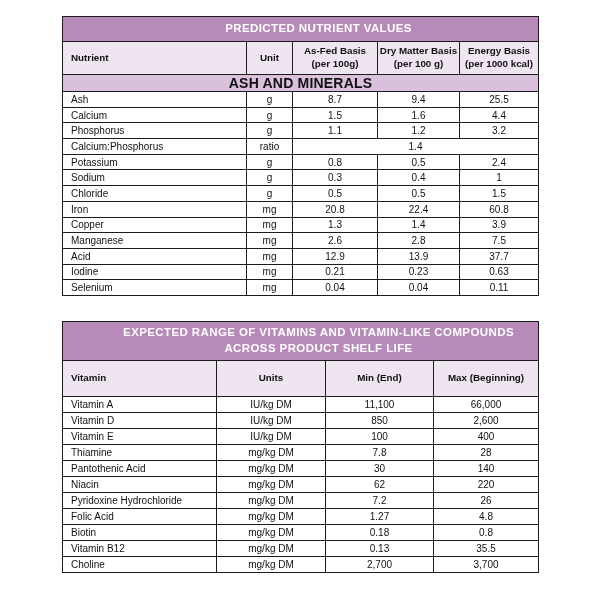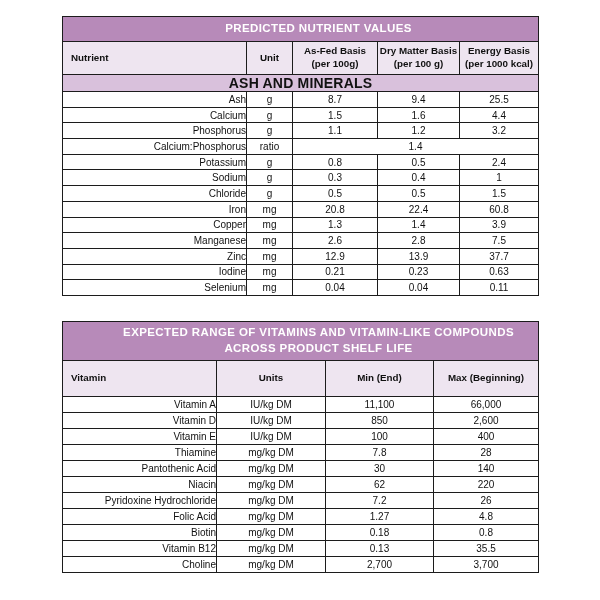--- a/index.html
+++ b/index.html
@@ -60,21 +60,21 @@
     height: 16px;
     letter-spacing: 0.2px;
   }
   tbody td {
     background: #ffffff;
     height: 15.7px;
     text-align: center;
     vertical-align: middle;
   }
   .t2 tbody td { height: 16px; }
-  tbody td.name { text-align: right; padding-left: 20px; }
+  tbody td.name { text-align: left; padding-left: 8px; }
 </style>
 </head>
 <body>
 
 <div class="page">
 
   <table class="t1">
     <colgroup>
       <col style="width:184px">
         <col style="width:46px">
@@ -163,21 +163,21 @@
           <td class="num">3.9</td>
         </tr>
         <tr>
           <td class="name">Manganese</td>
           <td class="num">mg</td>
           <td class="num">2.6</td>
           <td class="num">2.8</td>
           <td class="num">7.5</td>
         </tr>
         <tr>
-          <td class="name">Zinc</td>
+          <td class="name">Acid</td>
           <td class="num">mg</td>
           <td class="num">12.9</td>
           <td class="num">13.9</td>
           <td class="num">37.7</td>
         </tr>
         <tr>
           <td class="name">Iodine</td>
           <td class="num">mg</td>
           <td class="num">0.21</td>
           <td class="num">0.23</td>

